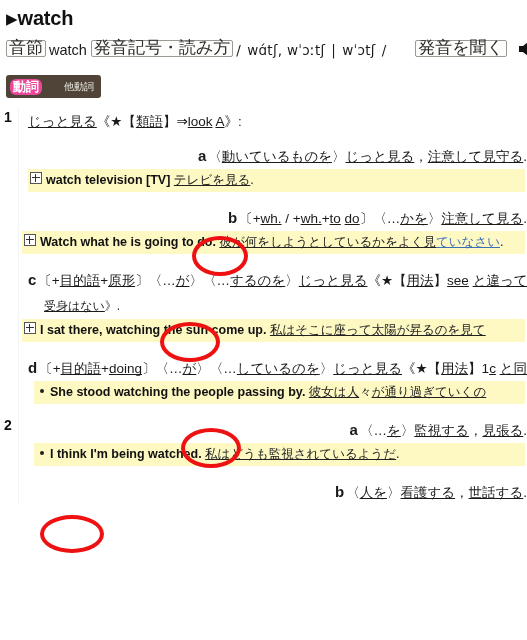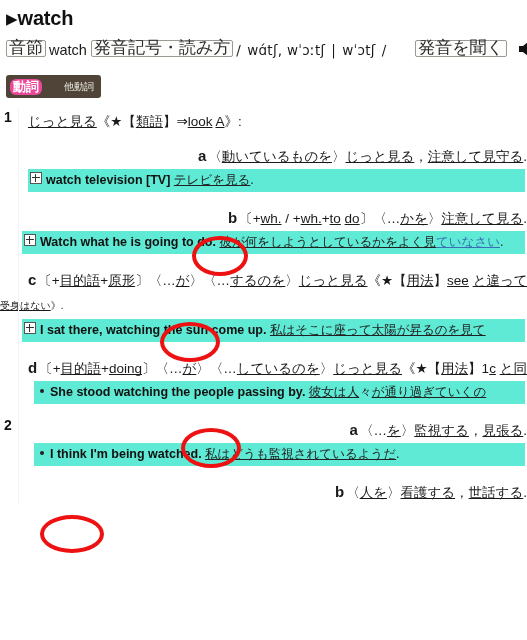--- a/index.html
+++ b/index.html
@@ -140,29 +140,30 @@
     overflow: hidden;
     height: 26px;
     text-align: right;
   }
   .sub-letter {
     font-size: 15px;
     font-weight: bold;
     margin-right: 2px;
   }
   .cont {
-    font-size: 10px;
+    padding-left: 44px;
+    font-size: 12px;
     line-height: 26px;
     white-space: nowrap;
     overflow: hidden;
   }
 
   
   .example {
-    background: #5eead4;
+    background: #fef9c3;
     margin-left: 28px;
     margin-right: 2px;
     padding: 2px 0 2px 2px;
     font-size: 12.5px;
     line-height: 19px;
     white-space: nowrap;
     overflow: hidden;
   }
   .example.indented { margin-left: 34px; }
   .plusbox {

